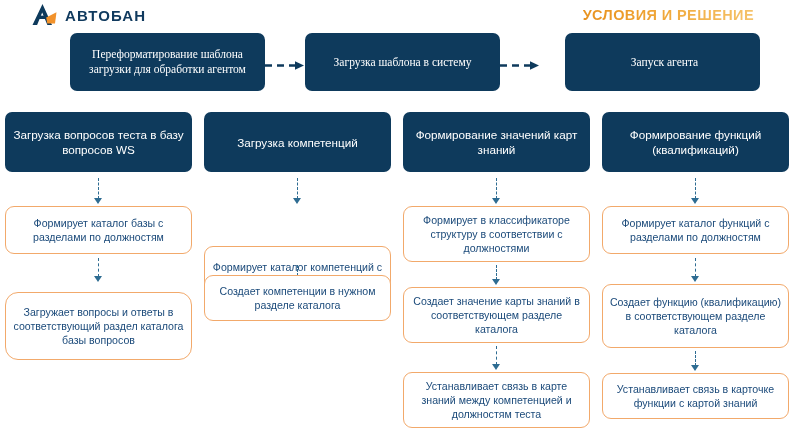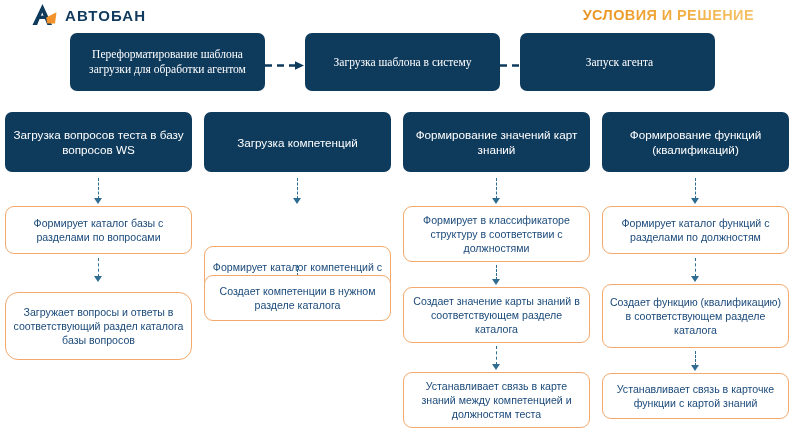--- a/index.html
+++ b/index.html
@@ -76,21 +76,21 @@
     align-items: center;
     justify-content: center;
     text-align: center;
     font-size: 11.5px;
     line-height: 15px;
     box-sizing: border-box;
     padding: 0 8px;
   }
   .topbox.b1 { left: 70px; }
   .topbox.b2 { left: 305px; border-radius: 7px; }
-  .topbox.b3 { left: 520px; padding-left: 12px; }
+  .topbox.b3 { left: 565px; padding-left: 12px; }
 
   .h-arrow {
     position: absolute;
     top: 28px;
     width: 41px;
     height: 9px;
   }
   .h-arrow.a1 { left: 264px; }
   .h-arrow.a2 { left: 499px; }
 
@@ -215,21 +215,21 @@
   </div>
 <div class="v-arrow" style="left:492px; top:178px; height:26px;">
     <div class="v-line"></div>
     <div class="v-head"></div>
   </div>
 <div class="v-arrow" style="left:691px; top:178px; height:26px;">
     <div class="v-line"></div>
     <div class="v-head"></div>
   </div>
 
-<div class="card" style="left:5px;   top:206px; height:48px;">Формирует каталог базы с разделами по вопросами</div>
+<div class="card" style="left:5px;   top:206px; height:48px;">Формирует каталог базы с разделами по должностям</div>
 <div class="card" style="left:204px; top:206px; height:56px;margin-top:40px;">Формирует каталог компетенций с разделами по должностям</div>
 <div class="card" style="left:403px; top:206px; height:56px;">Формирует в классификаторе структуру в соответствии с должностями</div>
 <div class="card" style="left:602px; top:206px; height:48px;">Формирует каталог функций с разделами по должностям</div>
 
 <div class="v-arrow" style="left:94px;  top:258px; height:24px;">
     <div class="v-line"></div>
     <div class="v-head"></div>
   </div>
 <div class="v-arrow" style="left:293px; top:265px; height:20px;">
     <div class="v-line"></div>

